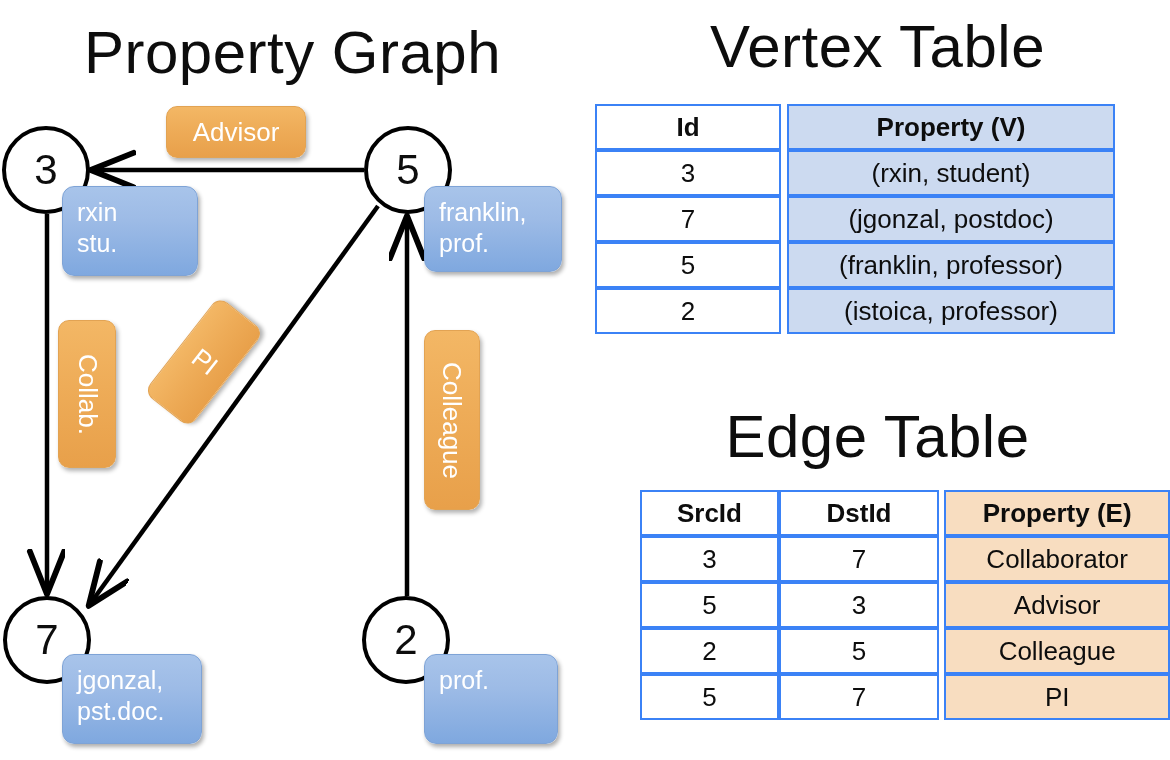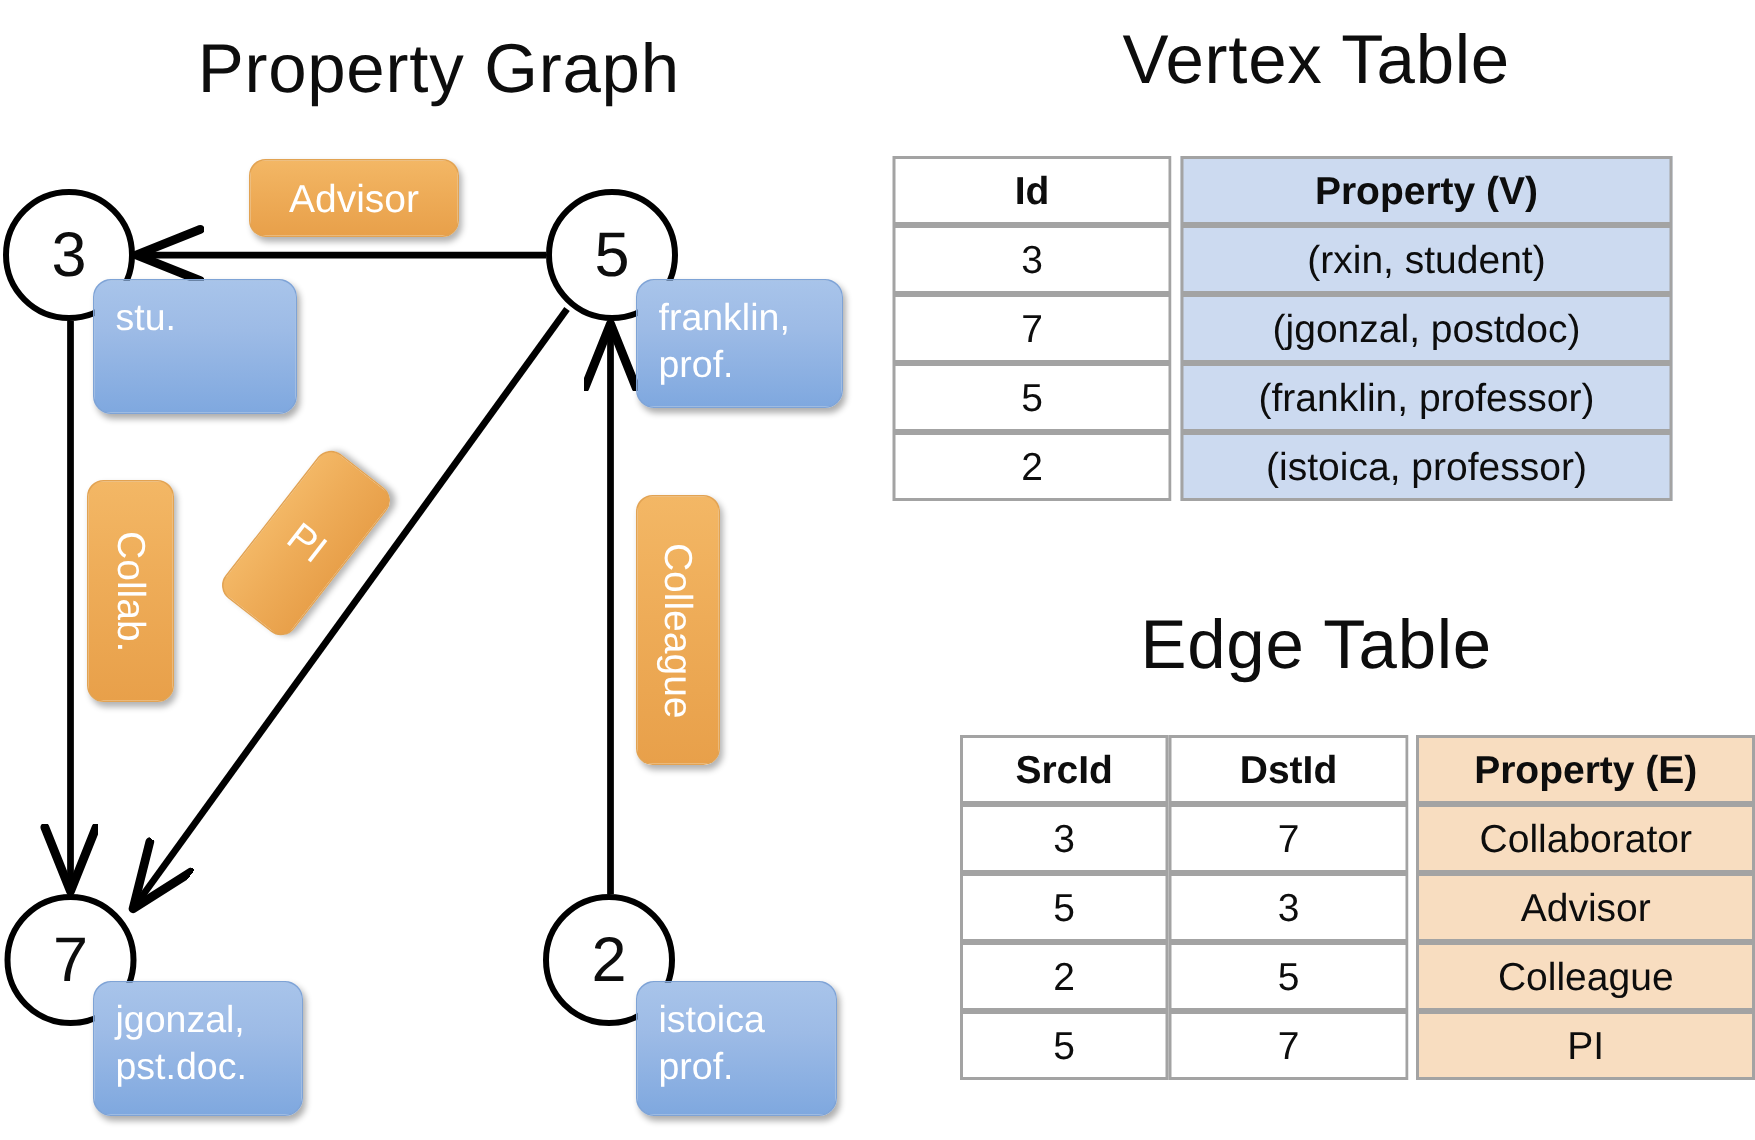--- a/index.html
+++ b/index.html
@@ -14,21 +14,21 @@
     overflow: hidden;
     font-family: "Liberation Sans", sans-serif;
     color: #000000;
   }
 
   
   .title {
     position: absolute;
     font-family: "Liberation Sans", sans-serif;
     font-weight: 300;
-    font-size: 46px;
+    font-size: 60px;
     letter-spacing: 0.5px;
     color: #0d0d0d;
     white-space: nowrap;
     text-align: center;
   }
   #title-property-graph { left: 0px;   top: 18px;  width: 585px; }
   #title-vertex-table   { left: 585px; top: 12px;  width: 585px; }
   #title-edge-table     { left: 585px; top: 402px; width: 585px; }
 
   
@@ -105,21 +105,21 @@
   }
 
   
   .tbl {
     position: absolute;
     border-collapse: separate;
     border-spacing: 0;
     font-family: "Liberation Sans", sans-serif;
   }
   .tbl td, .tbl th {
-    border: 2px solid #a3a3a3;
+    border: 2px solid #3b82f6;
     text-align: center;
     font-weight: 300;
     font-size: 26px;
     color: #0d0d0d;
     padding: 0;
     height: 46px;
     vertical-align: middle;
     box-sizing: border-box;
   }
   .tbl th { font-weight: bold; font-size: 26px; }
@@ -175,35 +175,35 @@
     <span>5</span>
   </div>
   <div class="vertex" style="left:3px;   top:596px;">
     <span>7</span>
   </div>
   <div class="vertex" style="left:362px; top:596px;">
     <span>2</span>
   </div>
 
   <div class="prop-box" style="left:62px; top:186px; width:136px; height:90px;">
+    <div>rxin</div>
     <div>stu.</div>
   </div>
 
   <div class="prop-box" style="left:424px; top:186px; width:138px; height:86px;">
     <div>franklin,</div>
     <div>prof.</div>
   </div>
 
   <div class="prop-box" style="left:62px; top:654px; width:140px; height:90px;">
     <div>jgonzal,</div>
     <div>pst.doc.</div>
   </div>
 
   <div class="prop-box" style="left:424px; top:654px; width:134px; height:90px;">
-    <div>istoica</div>
     <div>prof.</div>
   </div>
 
   <div class="edge-label" style="left:166px; top:106px; width:140px; height:52px;">
     <span>Advisor</span>
   </div>
 
   <div class="edge-label vertical" style="left:58px; top:320px; width:58px; height:148px;">
     <span>Collab.</span>
   </div>

